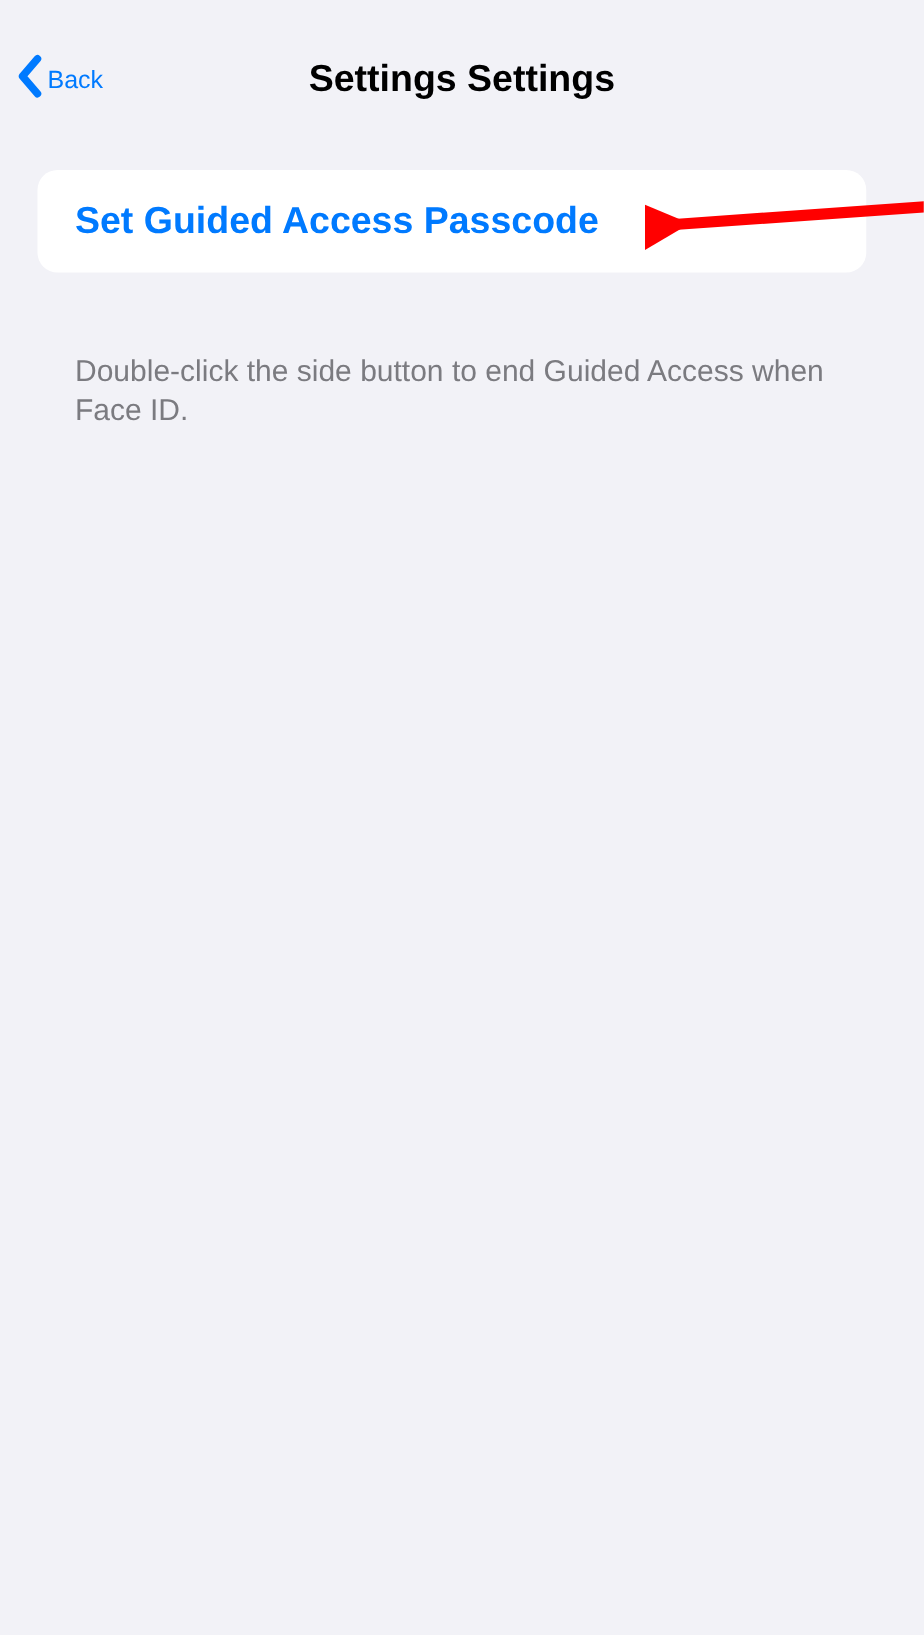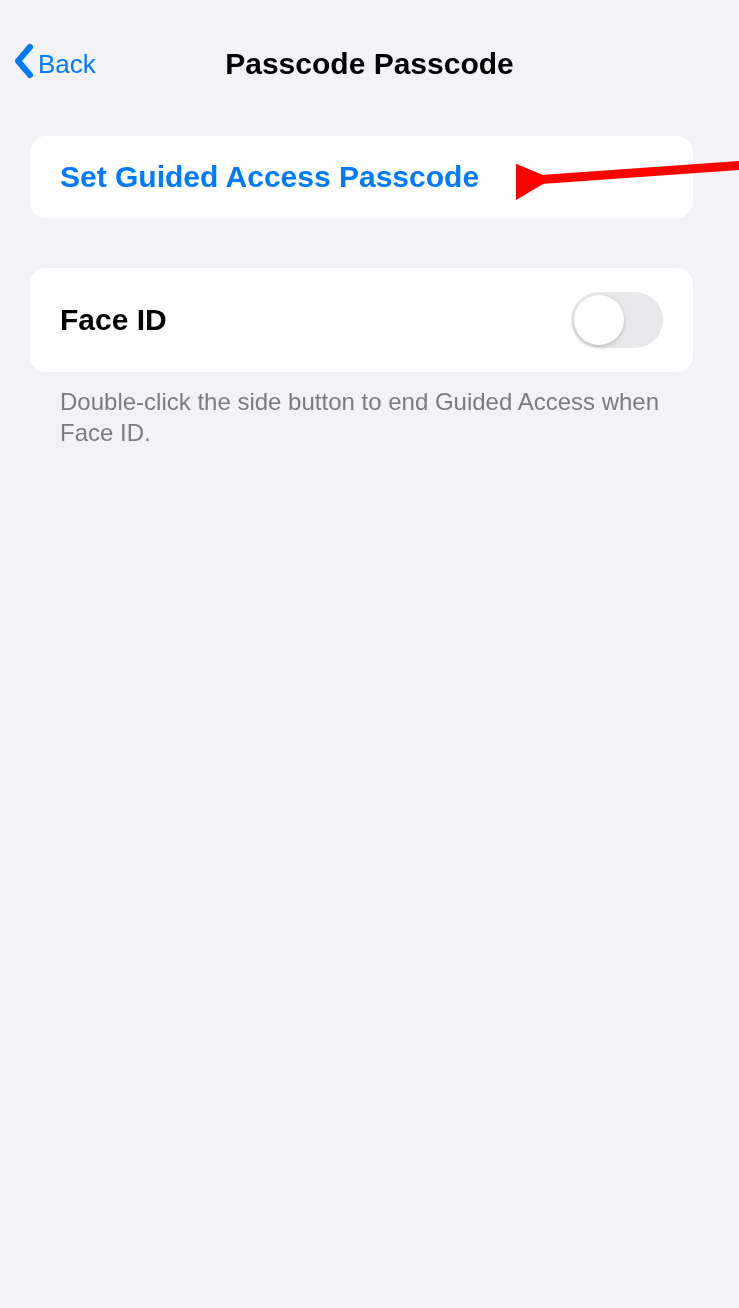--- a/index.html
+++ b/index.html
@@ -21,21 +21,21 @@
       align-items: center;
       padding: 40px 16px 10px 16px;
       position: relative;
       height: 98px;
     }
 
     .back-button {
       display: flex;
       align-items: center;
       color: #007aff;
-      font-size: 26px;
+      font-size: 20px;
       cursor: pointer;
       position: absolute;
       left: 12px;
     }
     .back-button svg {
       margin-right: 4px;
     }
     .back-label {
       font-weight: 400;
     }
@@ -128,40 +128,32 @@
 
 <div class="header">
   <div class="back-button">
     <span>
       <svg width="22" height="36" viewBox="0 0 22 36" fill="none">
         <path d="M18 4 L6 18 L18 32" stroke="#007aff" stroke-width="6" stroke-linecap="round" stroke-linejoin="round"></path>
       </svg>
     </span>
     <span class="back-label">Back</span>
   </div>
-  <div class="page-title">Passcode Passcode</div>
+  <div class="page-title">Settings Settings</div>
 </div>
 
 <div class="content">
 
   <div class="cell-group">
     <div class="cell">
       <span class="cell-link">Set Guided Access Passcode</span>
     </div>
   </div>
 
   <div class="section2">
-    <div class="cell-group">
-      <div class="cell">
-        <span class="cell-label">Face ID</span>
-        <div class="switch">
-          <div class="switch-knob"></div>
-        </div>
-      </div>
-    </div>
     <div class="footer-text">Double-click the side button to end Guided Access when Face ID.</div>
   </div>
 
 </div>
 
 <div class="arrow">
   <svg width="230" height="50" viewBox="0 0 230 50">
     <defs>
       <marker id="arrowhead" markerWidth="8" markerHeight="8" refX="2" refY="4" orient="auto">
         <polygon points="0 4, 8 0, 8 8" fill="#ff0000"></polygon>

